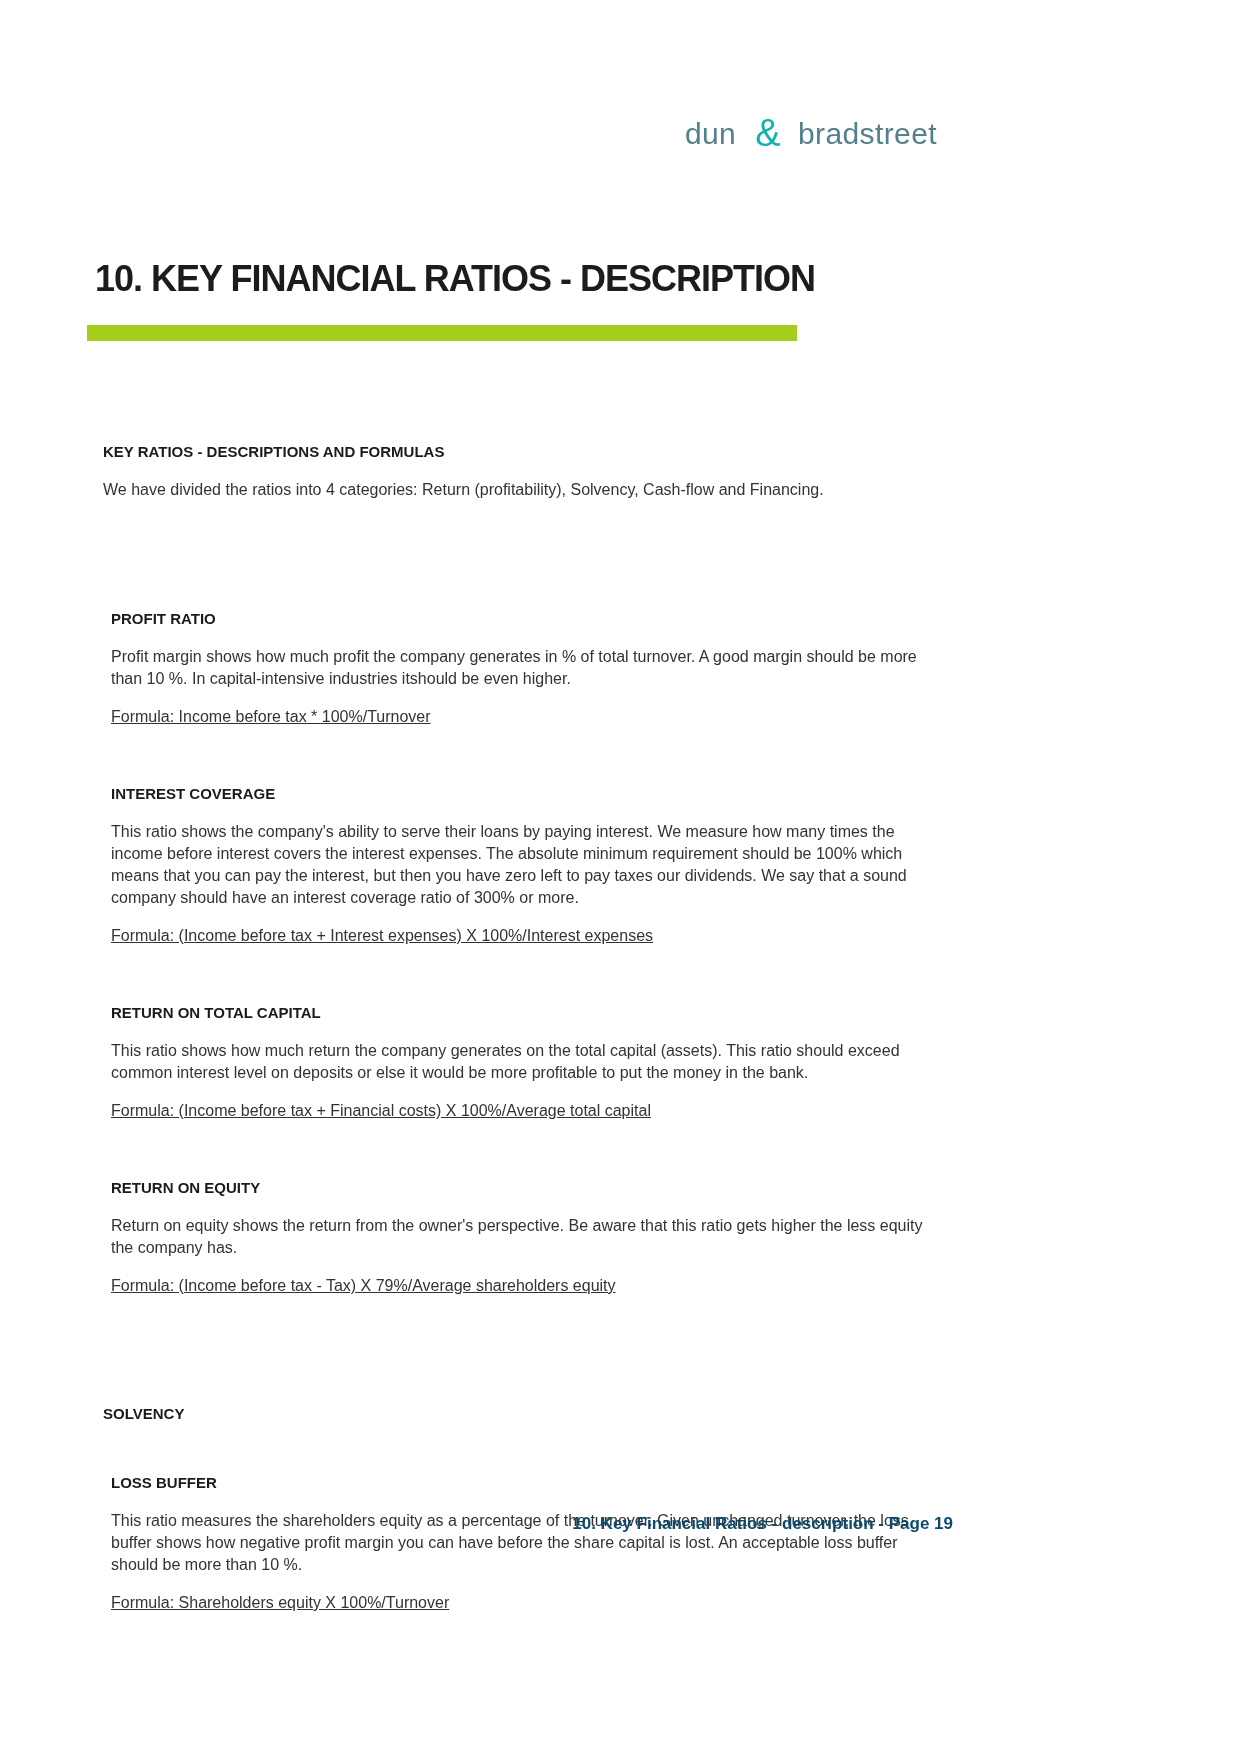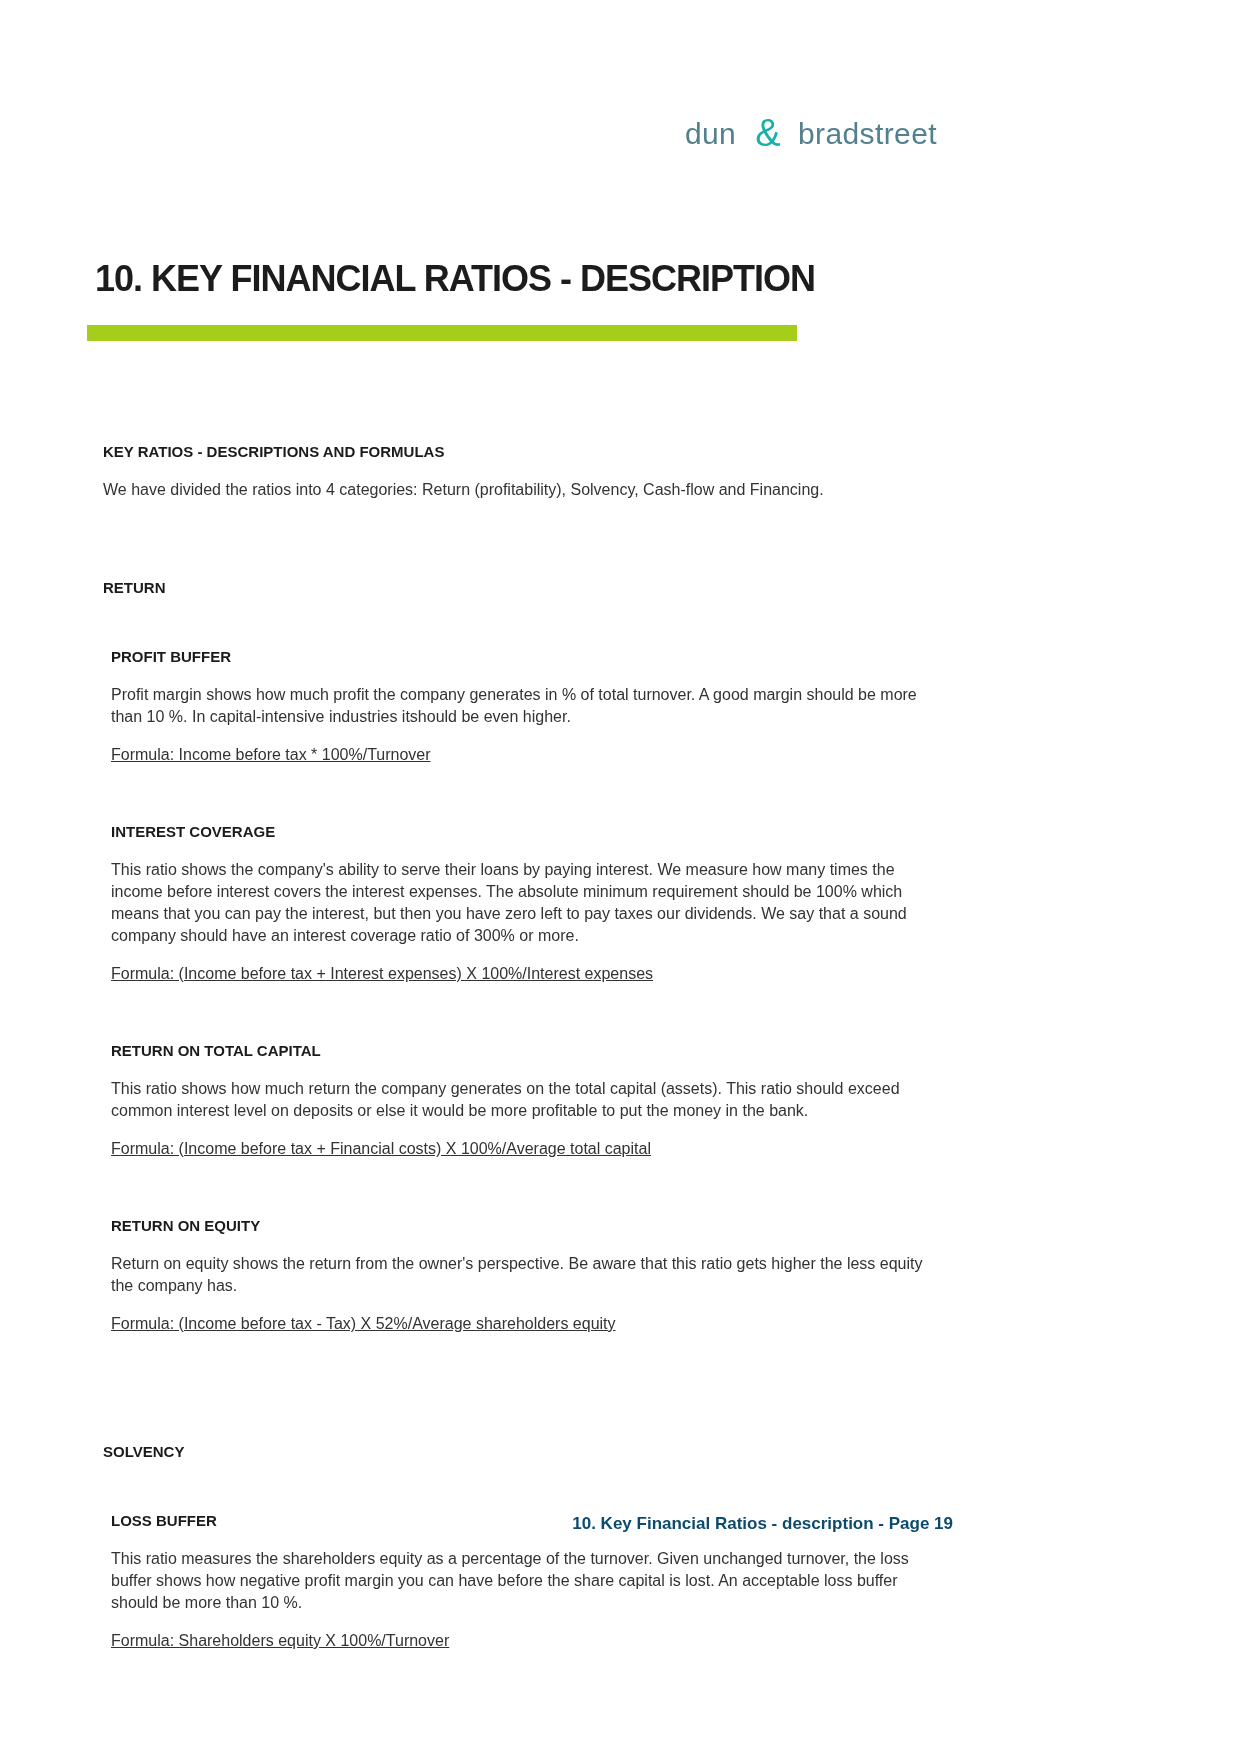--- a/index.html
+++ b/index.html
@@ -120,44 +120,43 @@
 
     <h1 class="doc-title">10. KEY FINANCIAL RATIOS - DESCRIPTION</h1>
     <div class="title-rule"></div>
 
     <section class="intro">
       <h2 class="block-heading">KEY RATIOS - DESCRIPTIONS AND FORMULAS</h2>
       <p class="body-text">We have divided the ratios into 4 categories: Return (profitability), Solvency, Cash-flow and Financing.</p>
     </section>
 
     <section class="category">
-      <h2 class="block-heading">RETURN</h2>
 
       <div class="ratio">
-        <h3 class="ratio-title">PROFIT BUFFER</h3>
+        <h3 class="ratio-title">PROFIT RATIO</h3>
         <p class="body-text">Profit margin shows how much profit the company generates in % of total turnover. A good margin should be more than 10 %. In capital-intensive industries itshould be even higher.</p>
         <p class="formula">Formula: Income before tax * 100%/Turnover</p>
       </div>
 
       <div class="ratio">
         <h3 class="ratio-title">INTEREST COVERAGE</h3>
         <p class="body-text">This ratio shows the company's ability to serve their loans by paying interest. We measure how many times the income before interest covers the interest expenses. The absolute minimum requirement should be 100% which means that you can pay the interest, but then you have zero left to pay taxes our dividends. We say that a sound company should have an interest coverage ratio of 300% or more.</p>
         <p class="formula">Formula: (Income before tax + Interest expenses) X 100%/Interest expenses</p>
       </div>
 
       <div class="ratio">
         <h3 class="ratio-title">RETURN ON TOTAL CAPITAL</h3>
         <p class="body-text">This ratio shows how much return the company generates on the total capital (assets). This ratio should exceed common interest level on deposits or else it would be more profitable to put the money in the bank.</p>
         <p class="formula">Formula: (Income before tax + Financial costs) X 100%/Average total capital</p>
       </div>
 
       <div class="ratio">
         <h3 class="ratio-title">RETURN ON EQUITY</h3>
         <p class="body-text">Return on equity shows the return from the owner's perspective. Be aware that this ratio gets higher the less equity the company has.</p>
-        <p class="formula">Formula: (Income before tax - Tax) X 52%/Average shareholders equity</p>
+        <p class="formula">Formula: (Income before tax - Tax) X 79%/Average shareholders equity</p>
       </div>
     </section>
 
     <section class="category category-solvency">
       <h2 class="block-heading">SOLVENCY</h2>
 
 
       <div class="ratio">
         <h3 class="ratio-title">LOSS BUFFER</h3>
         <p class="body-text">This ratio measures the shareholders equity as a percentage of the turnover. Given unchanged turnover, the loss buffer shows how negative profit margin you can have before the share capital is lost. An acceptable loss buffer should be more than 10 %.</p>

